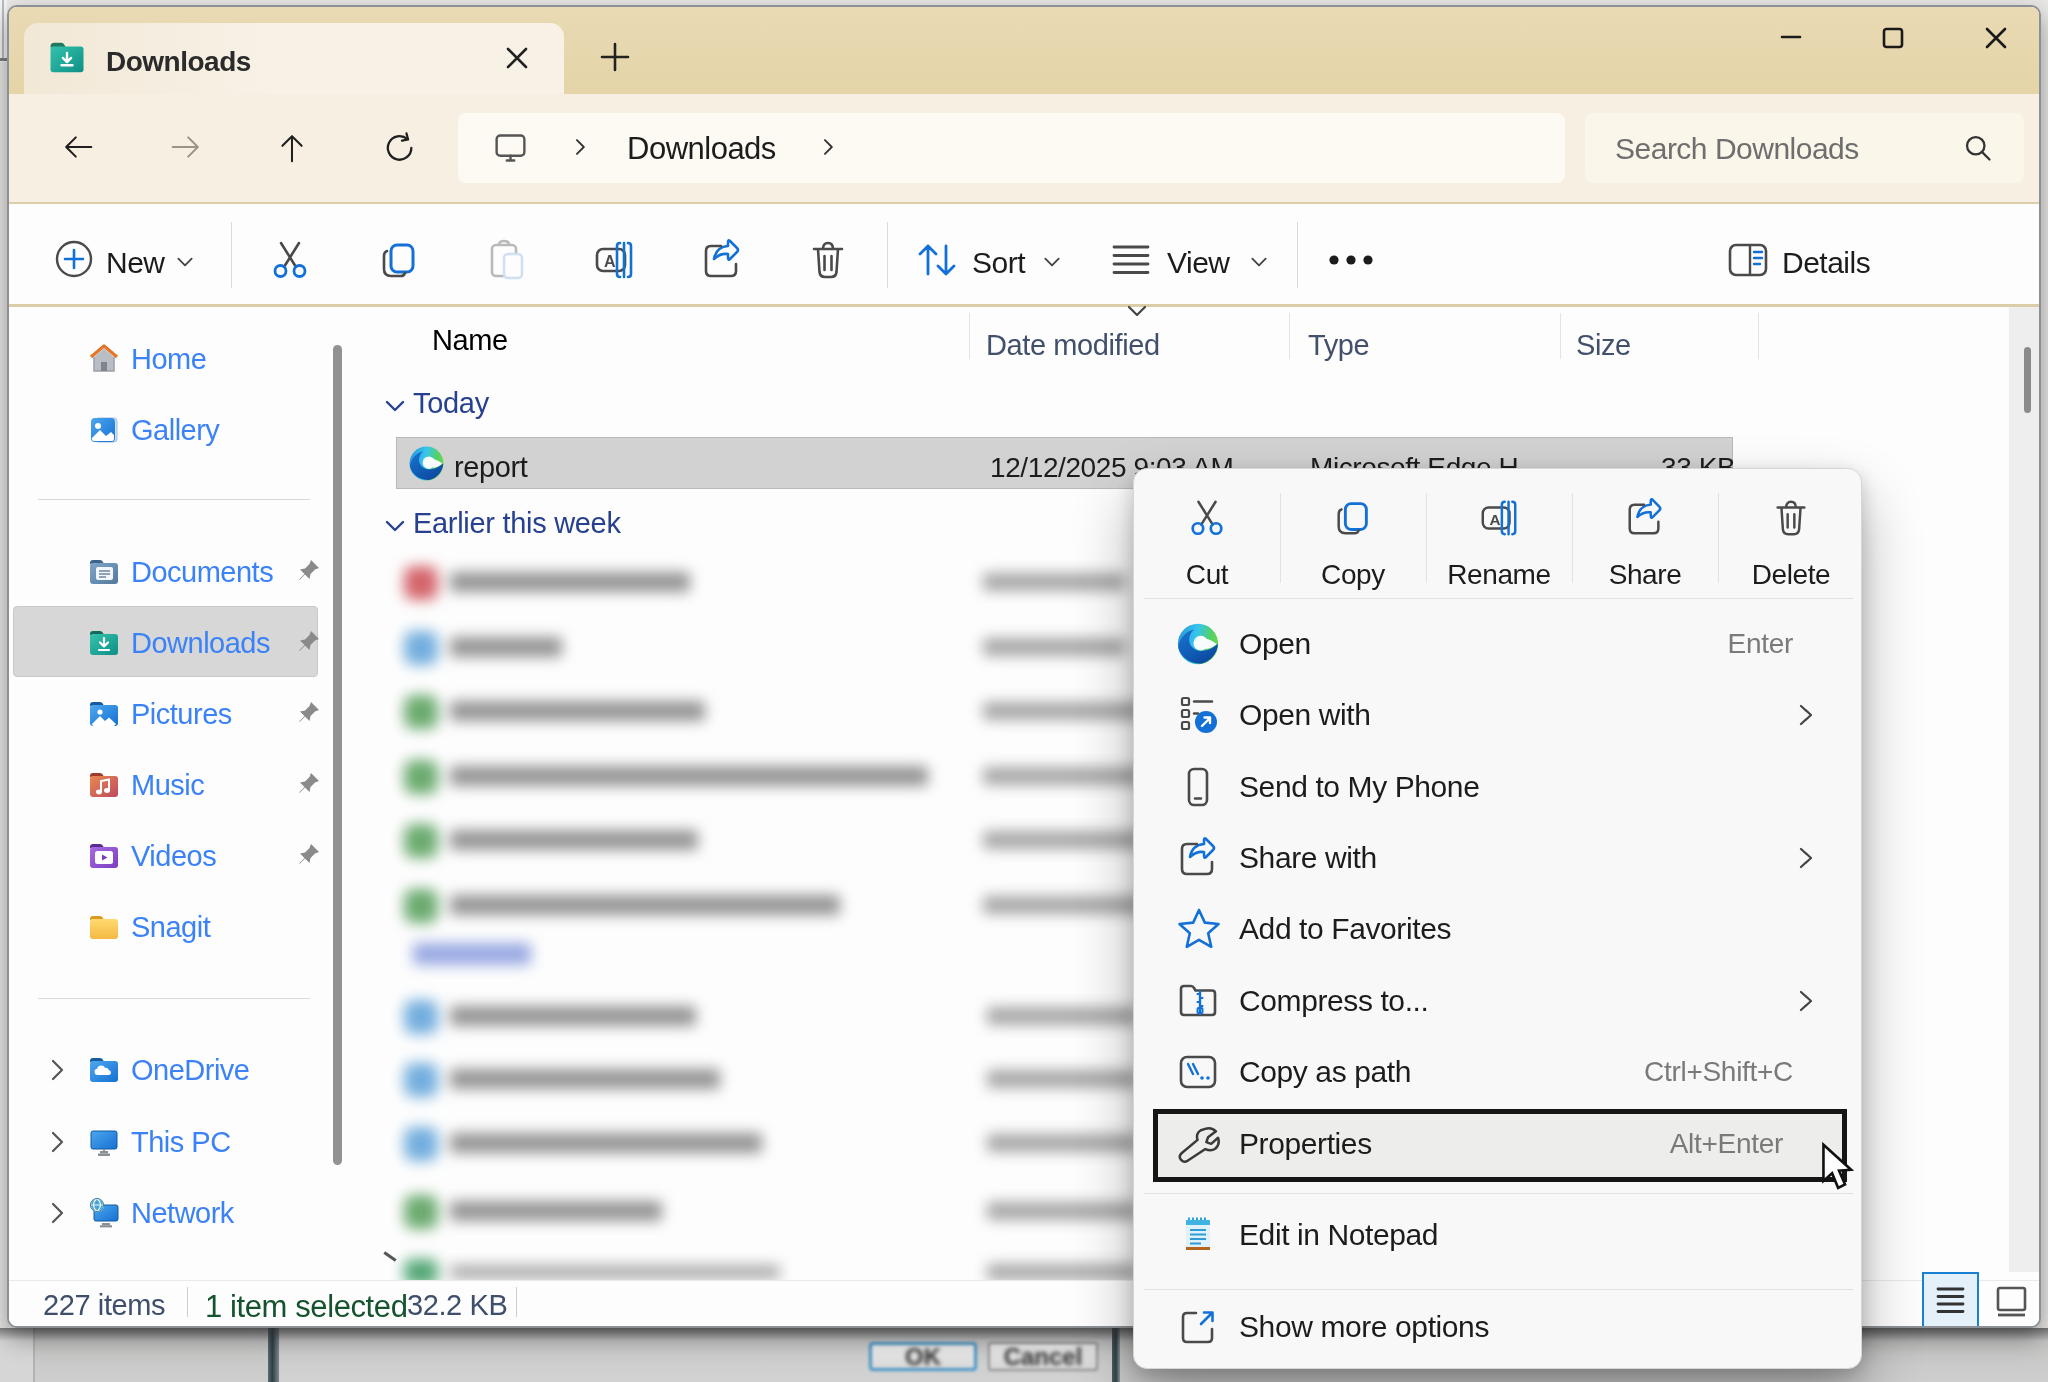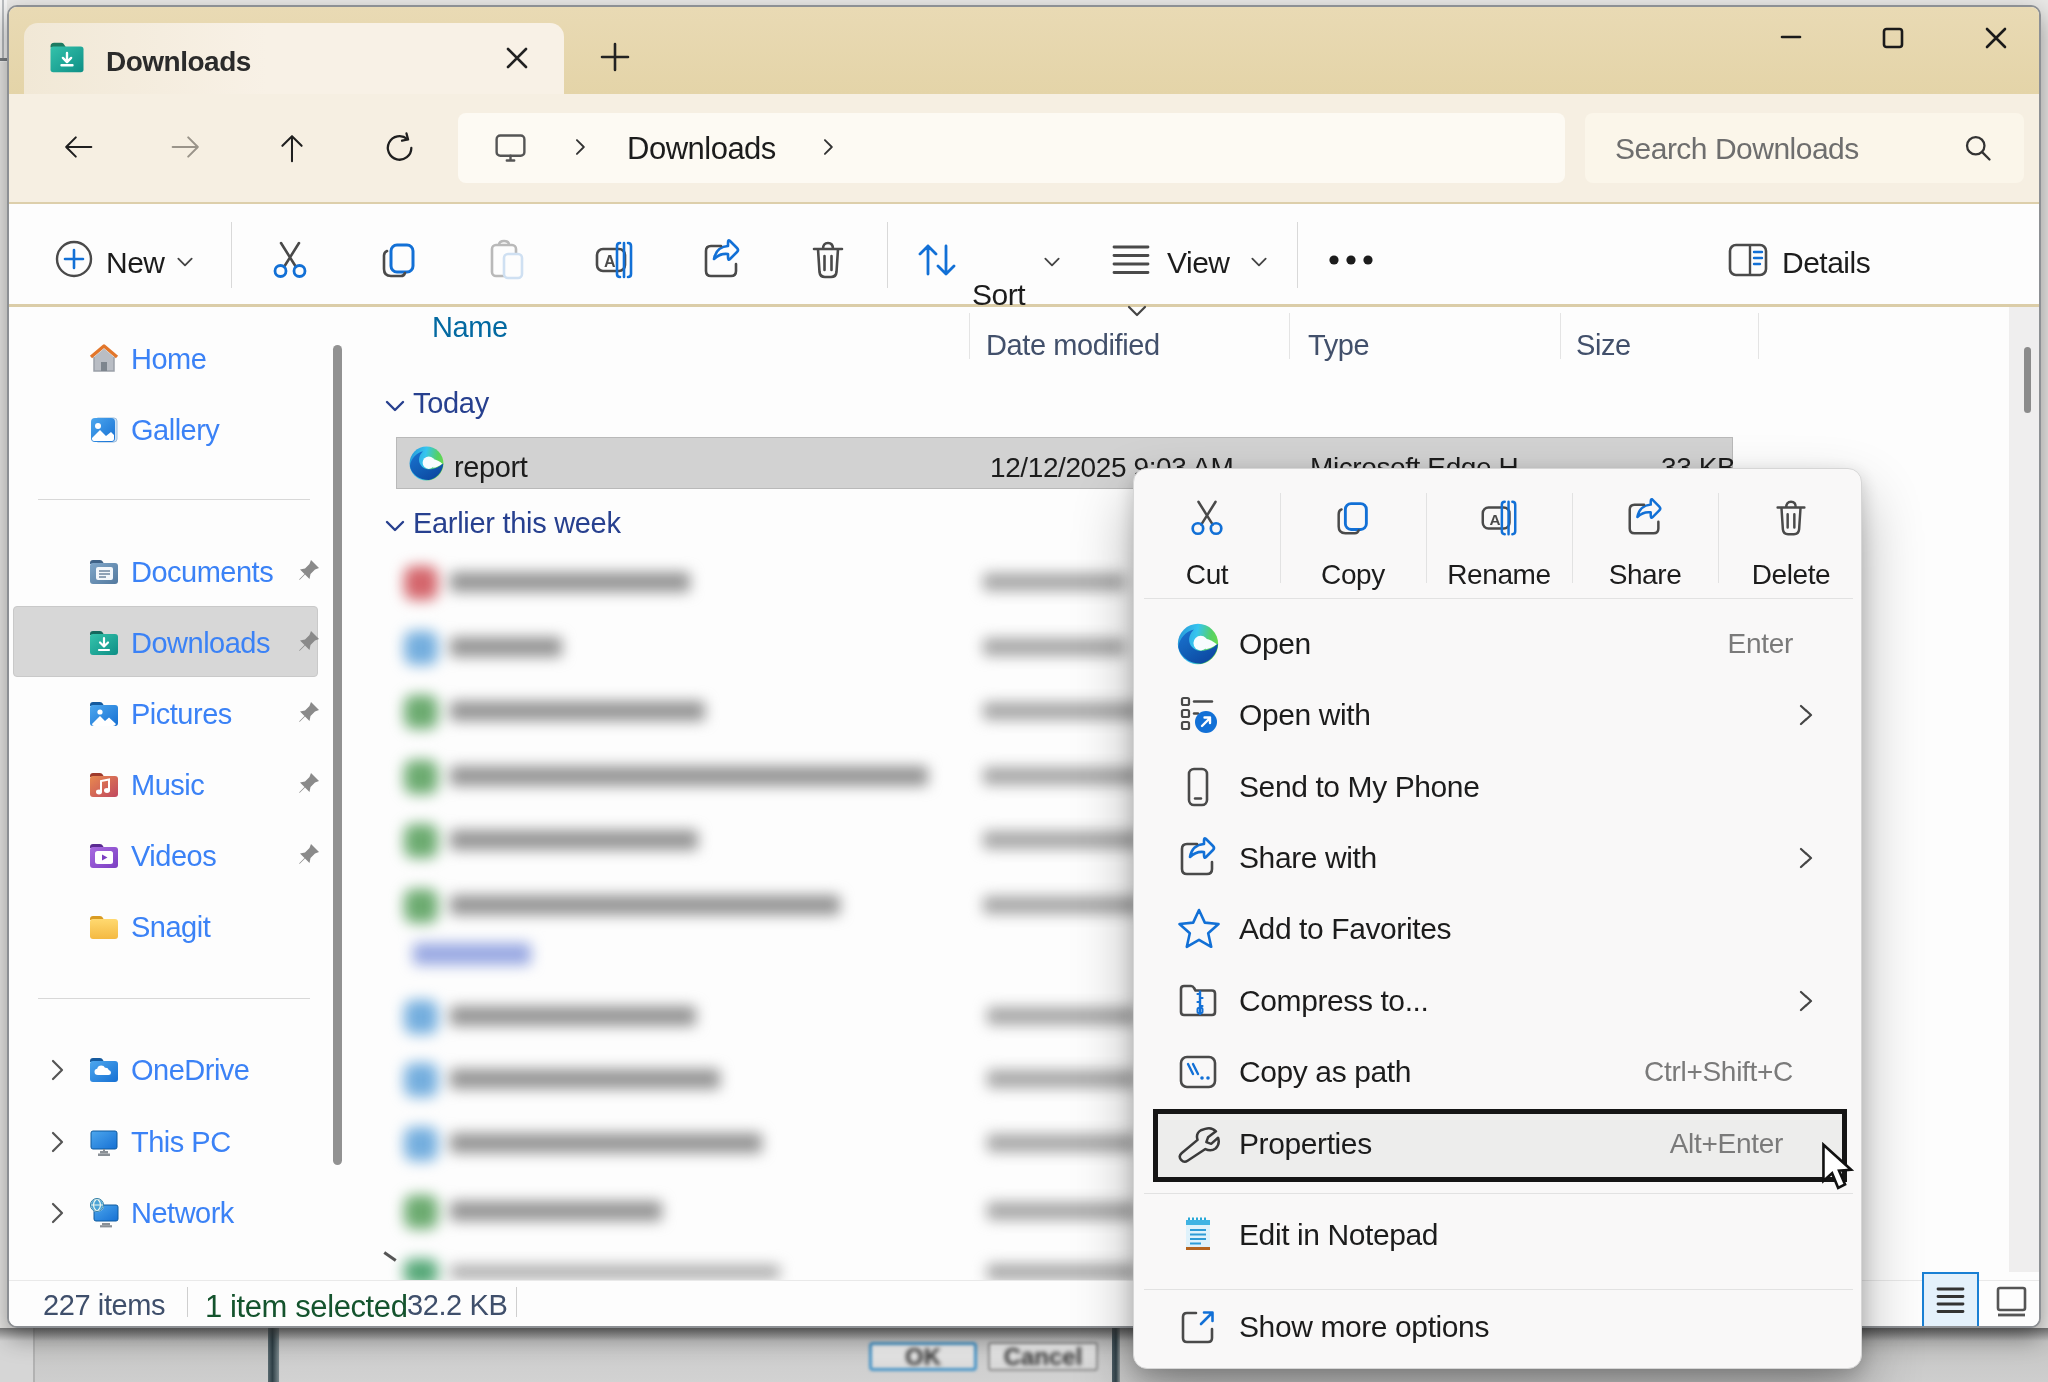--- a/index.html
+++ b/index.html
@@ -192,21 +192,21 @@
   <svg class="abs" style="left:797px;top:231px;" width="44" height="44" viewBox="0 0 44 44">
     <path d="M8 11 L36 11 M17 11 Q17 5 22 5 Q27 5 27 11 M12 11 L13.5 34 Q14 39 19 39 L25 39 Q30 39 30.5 34 L32 11" fill="none" stroke="#4a4a4a" stroke-width="2.6" stroke-linecap="round" stroke-linejoin="round"></path>
     <path d="M18.5 18 L18.5 32 M25.5 18 L25.5 32" stroke="#4a4a4a" stroke-width="2.6" stroke-linecap="round"></path>
   </svg>
   <div class="tsep" style="left:878px;top:215px;"></div>
 
   <svg class="abs" style="left:905px;top:231px;" width="46" height="44" viewBox="0 0 46 44">
     <path d="M14 36 L14 8 M6 16 L14 8 L22 16" stroke="#1270d6" stroke-width="2.8" fill="none" stroke-linecap="round" stroke-linejoin="round"></path>
     <path d="M32 8 L32 36 M24 28 L32 36 L40 28" stroke="#1270d6" stroke-width="2.8" fill="none" stroke-linecap="round" stroke-linejoin="round"></path>
   </svg>
-  <div class="abs" style="left:963px;top:239px;font-size:30px;color:#1c1c1c;letter-spacing:-0.5px;margin-top:32px;">Sort</div>
+  <div class="abs" style="left:963px;top:239px;font-size:30px;color:#1c1c1c;letter-spacing:-0.5px;">Sort</div>
   <svg class="abs" style="left:1033px;top:245px;" width="20" height="20" viewBox="0 0 24 24">
     <path d="M4 8 L12 16 L20 8" stroke="#444" stroke-width="2.2" fill="none" stroke-linecap="round" stroke-linejoin="round"></path>
   </svg>
 
   <svg class="abs" style="left:1100px;top:233px;" width="44" height="40" viewBox="0 0 44 40">
     <path d="M5 7 L39 7 M5 15.5 L39 15.5 M5 24 L39 24 M5 32.5 L39 32.5" stroke="#4a4a4a" stroke-width="2.8" stroke-linecap="round"></path>
   </svg>
   <div class="abs" style="left:1158px;top:239px;font-size:30px;color:#1c1c1c;letter-spacing:-0.5px;">View</div>
   <svg class="abs" style="left:1240px;top:245px;" width="20" height="20" viewBox="0 0 24 24">
     <path d="M4 8 L12 16 L20 8" stroke="#444" stroke-width="2.2" fill="none" stroke-linecap="round" stroke-linejoin="round"></path>
@@ -389,21 +389,21 @@
       <circle cx="9" cy="8" r="6.5" fill="none" stroke="#2d7ba8" stroke-width="1"></circle>
     </svg>
     <div class="lbl">Network</div>
   </div>
 
   <div class="abs" style="left:324px;top:338px;width:9px;height:820px;background:#929292;border-radius:5px;"></div>
 
   <div class="abs" style="left:2000px;top:300px;width:33px;height:965px;background:#efeeee;"></div>
   <div class="abs" style="left:2015px;top:340px;width:7px;height:66px;background:#8b8b8b;border-radius:4px;"></div>
 
-  <div class="abs" style="left:423px;top:304px;font-size:29px;color:#0369a1;letter-spacing:-0.4px;">Name</div>
+  <div class="abs" style="left:423px;top:317px;font-size:29px;color:#000000;letter-spacing:-0.4px;">Name</div>
   <div class="abs" style="left:977px;top:322px;font-size:29px;color:#42506b;letter-spacing:-0.4px;">Date modified</div>
   <div class="abs" style="left:1299px;top:322px;font-size:29px;color:#42506b;letter-spacing:-0.4px;">Type</div>
   <div class="abs" style="left:1567px;top:322px;font-size:29px;color:#42506b;letter-spacing:-0.4px;">Size</div>
   <svg class="abs" style="left:1112px;top:296px;" width="32" height="20" viewBox="0 0 32 20">
       <path d="M8 4 L16 12 L24 4" stroke="#444" stroke-width="2.2" fill="none" stroke-linecap="round" stroke-linejoin="round"></path>
     </svg>
   <div class="csep" style="left:960px;top:306px;height:46px;"></div>
   <div class="csep" style="left:1280px;top:306px;height:46px;"></div>
   <div class="csep" style="left:1551px;top:306px;height:46px;"></div>
   <div class="csep" style="left:1749px;top:306px;height:46px;"></div>

